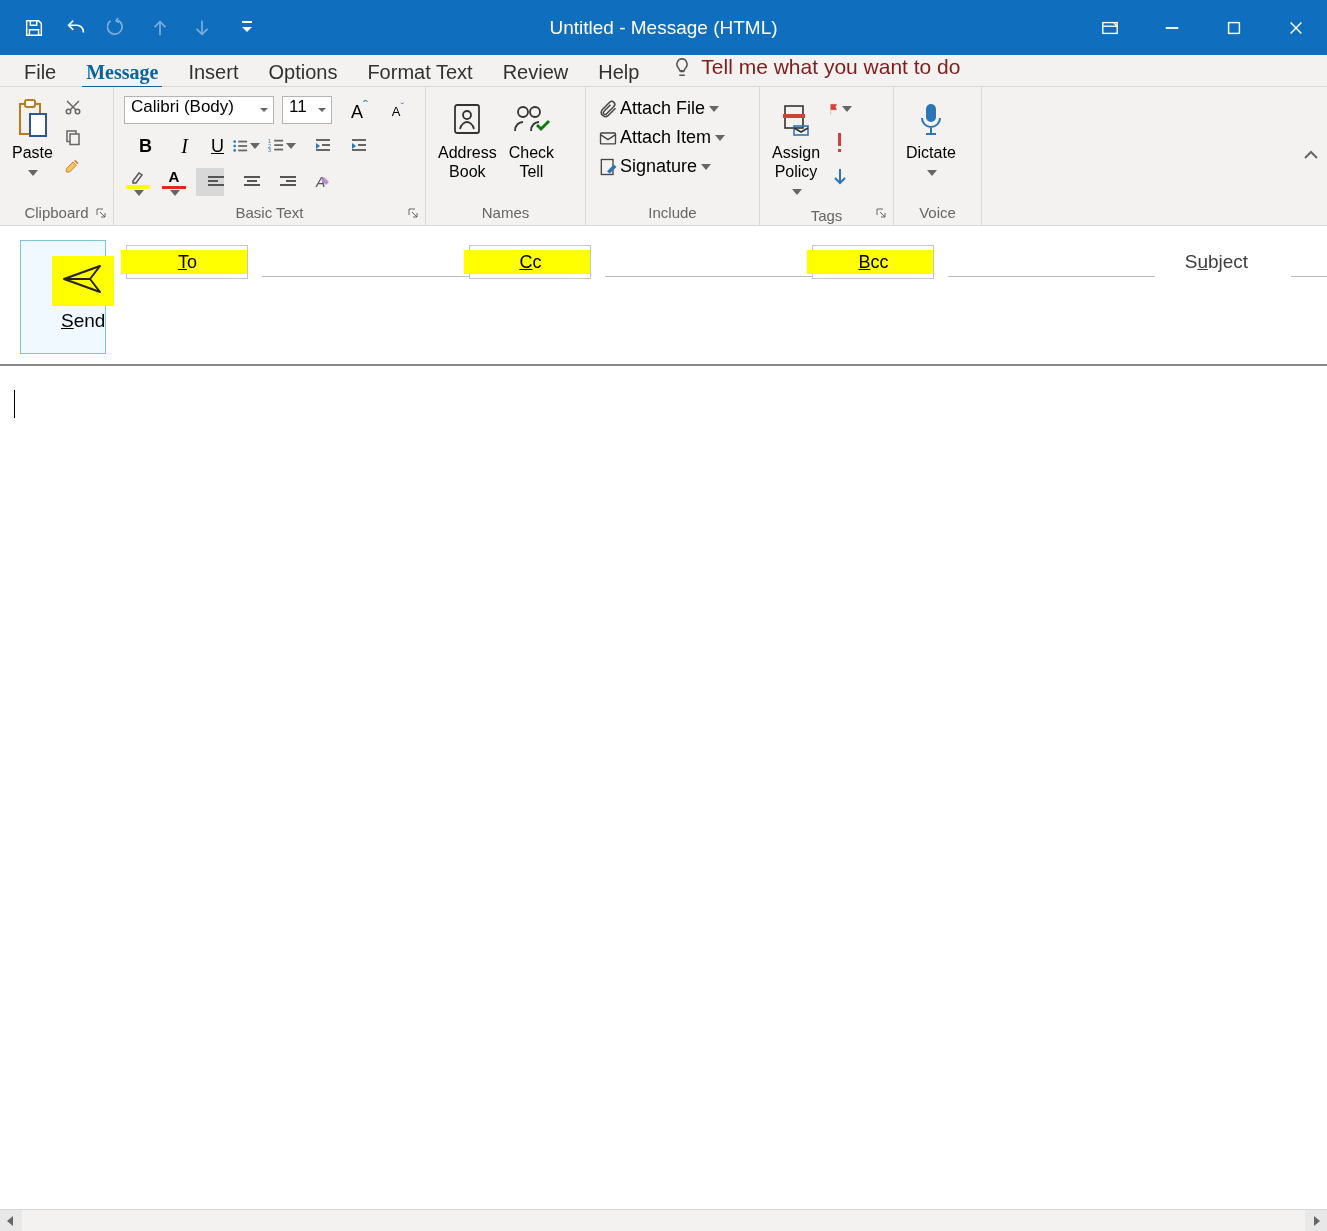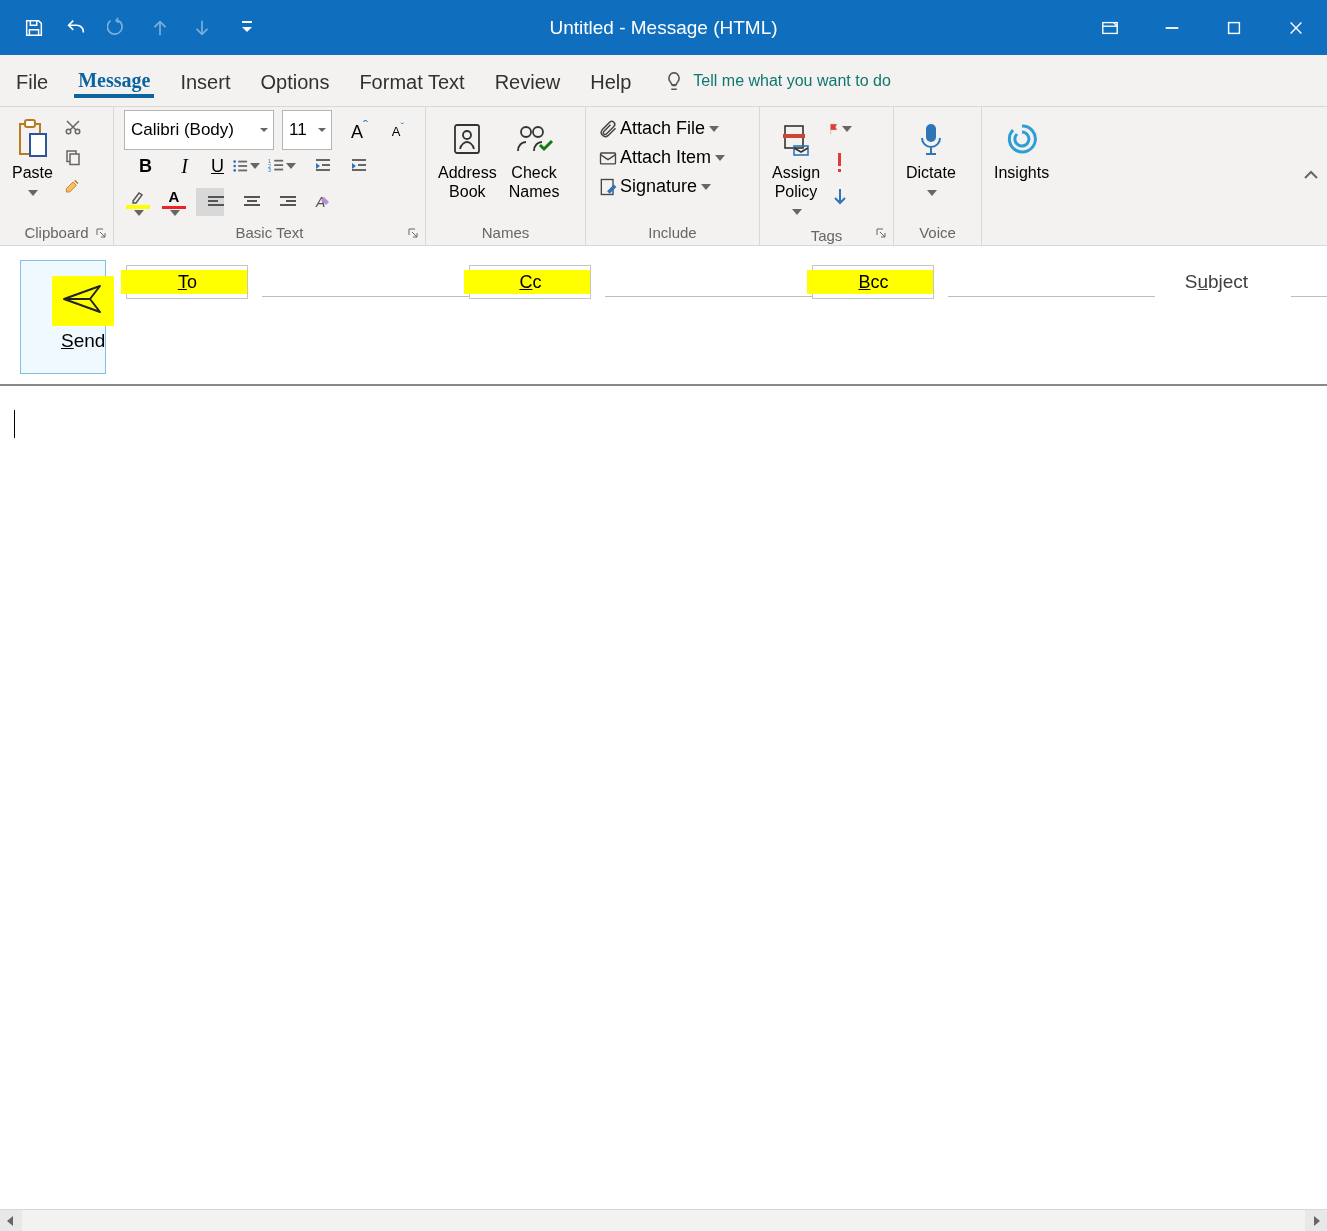--- a/index.html
+++ b/index.html
@@ -11,42 +11,42 @@
 .qat-btn { width: 32px; height: 32px; display: flex; align-items: center; justify-content: center; cursor: pointer; }
 .qat-btn svg { width: 22px; height: 22px; }
 .qat-btn.dim svg { opacity: 0.45; }
 .qat-dd { width: 18px; height: 32px; display:flex; align-items:center; justify-content:center; cursor:pointer; margin-left: 10px;}
 .title-text { position: absolute; left: 50%; transform: translateX(-50%); font-size: 19px; color:#fff; }
 .winctrl { margin-left: auto; display: flex; }
 .winctrl-btn { width: 62px; height: 55px; display:flex; align-items:center; justify-content:center; cursor:pointer; }
 .winctrl-btn svg { width: 18px; height: 18px; }
 
 
-.tabrow { background: #f3f2f1; height: 52px; border-bottom: 1px solid #d8d8d8; display: flex; align-items: center; padding: 0 12px; gap: 22px; }
+.tabrow { background: #f3f2f1; height: 32px; border-bottom: 1px solid #d8d8d8; display: flex; align-items: flex-start; padding: 0 20px; gap: 22px; }
 .tab { font-size: 20px; color: #323130; padding: 6px 4px 2px 4px; cursor: pointer; }
 .tab.active { color: #0a64a0; border-bottom: 4px solid #0a64a0; font-weight: 600; font-family: Liberation Serif, serif; }
 .tellme { display:flex; align-items:center; gap:8px; margin-left: 6px; cursor: text; }
 .tellme svg { width: 22px; height: 22px; }
 
 
 .ribbon { background: #f3f2f1; height: 139px; border-bottom: 1px solid #d8d8d8; display: flex; position: relative; }
 .group { border-right: 1px solid #d8d8d8; display:flex; flex-direction:column; padding: 4px 6px 0 6px; position:relative; }
 .group-body { flex: 1; display:flex; align-items:flex-start; }
 .group-label { font-size: 15px; color: #666; text-align:center; padding: 2px 0 4px 0; white-space: nowrap; }
 .group-launcher { position:absolute; right:4px; bottom:4px; width:16px; height:16px; display:flex; align-items:center; justify-content:center; cursor:pointer; }
 
 .big-btn { display:flex; flex-direction:column; align-items:center; justify-content:flex-start; padding: 4px 6px; cursor:pointer; text-align:center; font-size:16px; line-height:1.2; }
 .big-btn .bi { height: 48px; display:flex; align-items:center; justify-content:center; }
 
 .small-stack { display:flex; flex-direction:column; gap:6px; padding: 4px 2px; }
 .small-btn { width: 24px; height:24px; display:flex; align-items:center; justify-content:center; cursor:pointer; }
 
 .basic-text { display:flex; flex-direction:column; gap:6px; padding: 4px 4px; }
 .bt-row { display:flex; align-items:center; gap:8px; height: 30px; }
-.font-combo { display:flex; border:1px solid #b5b5b5; background:#fff; height:40px; align-items:center; }
+.font-combo { display:flex; border:1px solid #b5b5b5; background:#fff; height:28px; align-items:flex-start; }
 .font-combo input { border:none; outline:none; font-size:17px; padding:0 6px; width: 130px; background:transparent; }
 .font-combo .dd { width:18px; height:100%; display:flex; align-items:center; justify-content:center; cursor:pointer; }
 .size-combo input { width: 30px; }
 .sq { width:28px; height:28px; display:flex; align-items:center; justify-content:flex-end; cursor:pointer; }
 .sq.active { background:#d8d8d8; }
 .color-under { height:4px; width:24px; display:block; }
 
 .menu-item { display:flex; align-items:center; gap:2px; padding: 3px 6px; cursor:pointer; font-size:18px; white-space:nowrap; }
 .menu-item svg { flex-shrink:0; }
 .dd-caret::after { content:""; display:inline-block; border-left:5px solid transparent; border-right:5px solid transparent; border-top:6px solid #666; margin-left:2px; vertical-align:middle; }
@@ -151,21 +151,21 @@
   <div class="tab active">Message</div>
   <div class="tab">Insert</div>
   <div class="tab">Options</div>
   <div class="tab">Format Text</div>
   <div class="tab">Review</div>
   <div class="tab">Help</div>
   <div class="tellme">
     <svg viewBox="0 0 24 24" fill="none" stroke="#555" stroke-width="1.6">
         <path d="M9 21h6M10 17h4M12 3a6 6 0 0 0-4 10c1 1 1.5 2 1.5 3h5c0-1 .5-2 1.5-3a6 6 0 0 0-4-10z"></path>
       </svg>
-    <span style="font-size:16px;color:#0f766e">Tell me what you want to do</span>
+    <span style="font-size:21px;color:#7f1d1d">Tell me what you want to do</span>
   </div>
 </div>
 
 <div class="ribbon">
 
   <div class="group" style="width:114px">
     <div class="group-body">
       <div class="big-btn">
         <div class="bi">
           <svg width="36" height="42" viewBox="0 0 36 42">
@@ -344,21 +344,21 @@
       <div class="big-btn">
         <div class="bi">
             <svg width="40" height="36" viewBox="0 0 40 36" fill="none" stroke="#333" stroke-width="1.8">
               <circle cx="12" cy="11" r="5"></circle>
               <circle cx="24" cy="11" r="5"></circle>
               <path d="M4 30c0-6 4-9 8-9M20 30c0-6 4-9 8-9"></path>
               <path d="M26 24l4 4 8-8" stroke="#107c10" stroke-width="3"></path>
             </svg>
           </div>
         <div style="white-space:pre-line">Check
-Names</div>
+Tell</div>
       </div>
     </div>
     <div class="group-label">Names</div>
   </div>
 
   <div class="group" style="width:174px">
     <div class="group-body" style="flex-direction:column; gap:2px; padding-top:4px;">
       <div class="menu-item dd-caret">
         <svg width="20" height="20" viewBox="0 0 24 24" fill="none" stroke="#444" stroke-width="1.8">
             <path d="M21 11l-9 9a5 5 0 0 1-7-7l9-9a3.5 3.5 0 0 1 5 5l-9 9a2 2 0 0 1-3-3l8-8"></path>
@@ -435,31 +435,20 @@
             </svg>
           </div>
         <div>Dictate</div>
         <div class="dd-caret"></div>
       </div>
     </div>
     <div class="group-label">Voice</div>
   </div>
 
   <div class="group" style="width:94px;border-right:none">
-    <div class="group-body">
-      <div class="big-btn">
-        <div class="bi">
-            <svg width="38" height="38" viewBox="0 0 38 38" fill="none" stroke="#2e9ed5" stroke-width="3">
-              <path d="M19 6a13 13 0 1 1-9 4"></path>
-              <path d="M19 12a7 7 0 1 1-5 2"></path>
-            </svg>
-          </div>
-        <div>Insights</div>
-      </div>
-    </div>
     <div class="group-label">&nbsp;</div>
   </div>
 
   <div class="collapse-caret">
     <svg width="16" height="12" viewBox="0 0 16 12">
         <path d="M2 9l6-6 6 6" fill="none" stroke="#666" stroke-width="2"></path>
       </svg>
   </div>
 </div>
 

